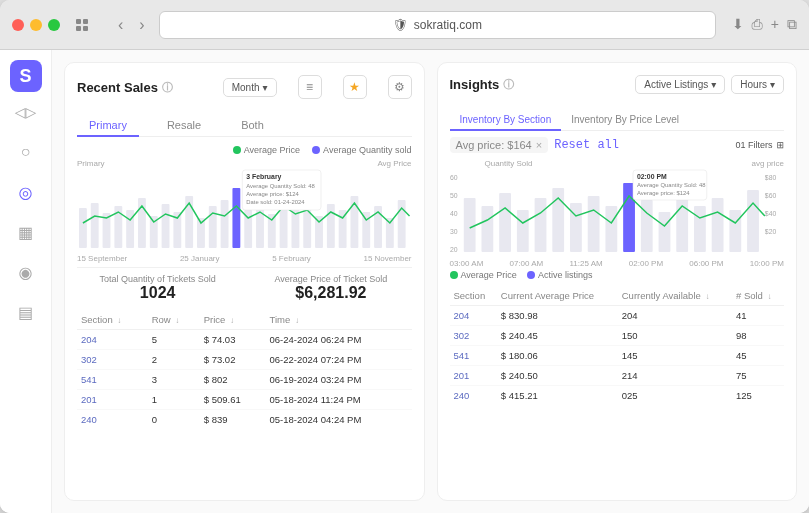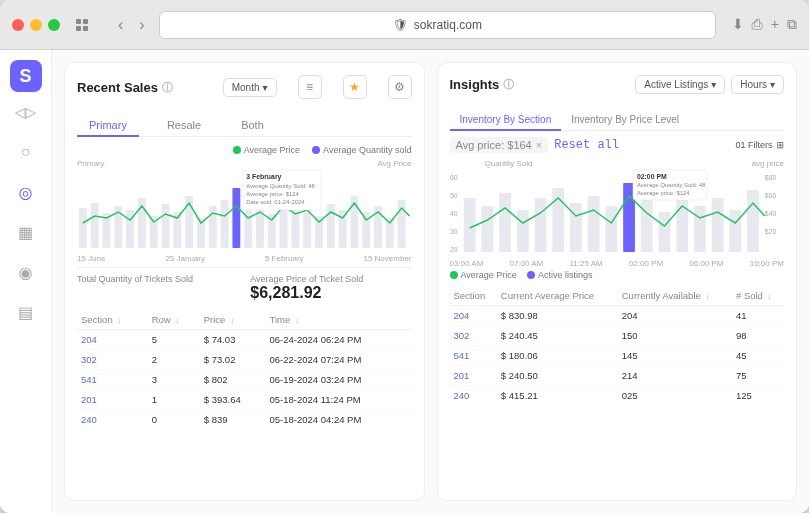--- a/index.html
+++ b/index.html
@@ -255,21 +255,21 @@
 
     
     .stats-row {
       display: flex;
       gap: 12px;
       margin: 8px 0;
       padding-top: 6px;
       border-top: 1px solid #f0f0f0;
     }
 
-    .stat-block { flex: 1; }
+    .stat-block { flex: 1; text-align: center; }
     .stat-label { font-size: 9px; color: #888; }
     .stat-value { font-size: 16px; font-weight: 700; color: #222; }
 
     
     .data-table {
       width: 100%;
       border-collapse: collapse;
       font-size: 9.5px;
     }
 
@@ -505,30 +505,31 @@
 
             <polyline points="6,55 18,48 30,50 42,44 54,52 66,38 78,54 90,46 102,50 114,35 126,55 138,45 150,48 162,38 174,50 186,44 198,52 210,38 222,46 234,42 246,54 258,44 270,50 282,35 294,52 306,44 318,55 330,40 338,48" fill="none" stroke="#22c55e" stroke-width="1.5"></polyline>
 
             <rect x="168" y="2" width="80" height="40" fill="white" rx="3" stroke="#e0e0e0" stroke-width="0.5" filter="url(#shadow)"></rect>
             <text x="172" y="11" font-size="7" fill="#333" font-weight="600">3 February</text>
             <text x="172" y="20" font-size="6" fill="#888">Average Quantity Sold: 48</text>
             <text x="172" y="28" font-size="6" fill="#888">Average price: $124</text>
             <text x="172" y="36" font-size="6" fill="#888">Date sold: 01-24-2024</text>
           </svg>
           <div class="chart-axis-labels">
-            <span>15 June</span>
+            <span>15 September</span>
             <span>25 January</span>
             <span>5 February</span>
             <span>15 November</span>
           </div>
         </div>
 
         <div class="stats-row">
           <div class="stat-block">
             <div class="stat-label">Total Quantity of Tickets Sold</div>
+            <div class="stat-value">1024</div>
           </div>
           <div class="stat-block">
             <div class="stat-label">Average Price of Ticket Sold</div>
             <div class="stat-value">$6,281.92</div>
           </div>
         </div>
 
         <table class="data-table">
           <thead>
             <tr>
@@ -565,21 +566,21 @@
     </tr>
               <tr>
       <td class="blue">541</td>
       <td>3</td>
       <td>$ 802</td>
       <td>06-19-2024 03:24 PM</td>
     </tr>
               <tr>
       <td class="blue">201</td>
       <td>1</td>
-      <td>$ 393.64</td>
+      <td>$ 509.61</td>
       <td>05-18-2024 11:24 PM</td>
     </tr>
               <tr>
       <td class="blue">240</td>
       <td>0</td>
       <td>$ 839</td>
       <td>05-18-2024 04:24 PM</td>
     </tr>
             </tbody>
         </table>

